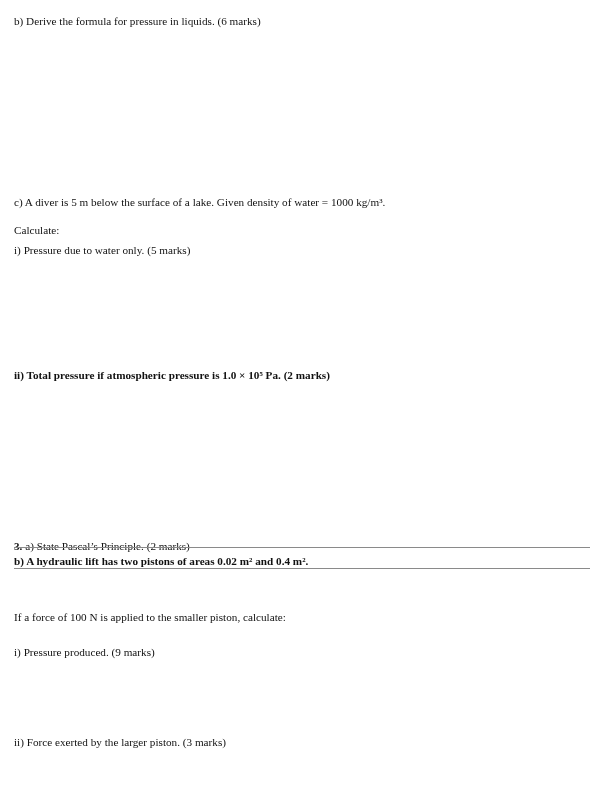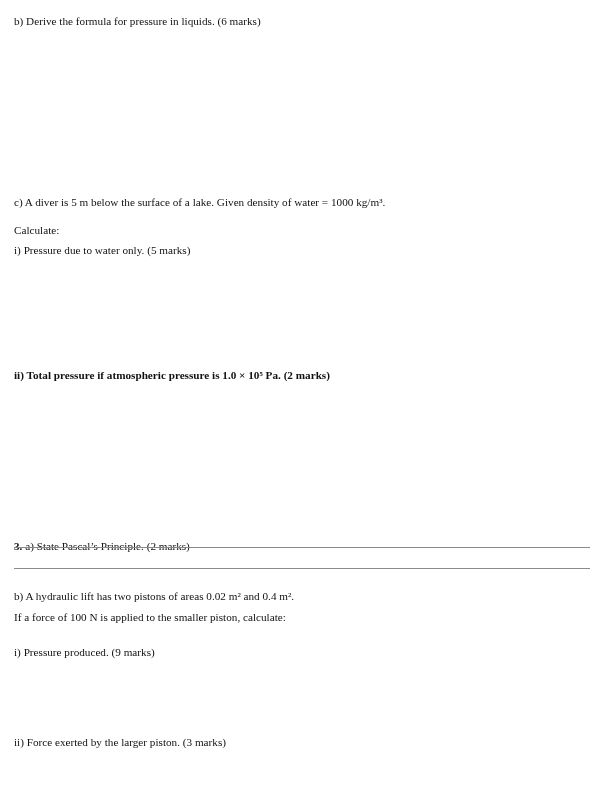--- a/index.html
+++ b/index.html
@@ -24,18 +24,18 @@
 
   <div class="line" style="top:368px;font-weight:bold;">ii) Total pressure if atmospheric pressure is 1.0 × 10⁵ Pa. (2 marks)</div>
 
   <div class="line" style="top:499px;margin-top:40px;">
     <span class="qnum">3.</span>
     <span>a) State Pascal’s Principle. (2 marks)</span>
   </div>
   <div class="rule" style="top:547px;"></div>
   <div class="rule" style="top:568px;"></div>
 
-  <div class="line" style="top:589px;">b) A hydraulic lift has two pistons of areas 0.02 m² and 0.4 m².</div>
+  <div class="line" style="top:554px;font-weight:bold;">b) A hydraulic lift has two pistons of areas 0.02 m² and 0.4 m².</div>
   <div class="line" style="top:610px;">If a force of 100 N is applied to the smaller piston, calculate:</div>
   <div class="line" style="top:645px;">i) Pressure produced. (9 marks)</div>
 
   <div class="line" style="top:735px;">ii) Force exerted by the larger piston. (3 marks)</div>
 </div>
 
 </body></html>

